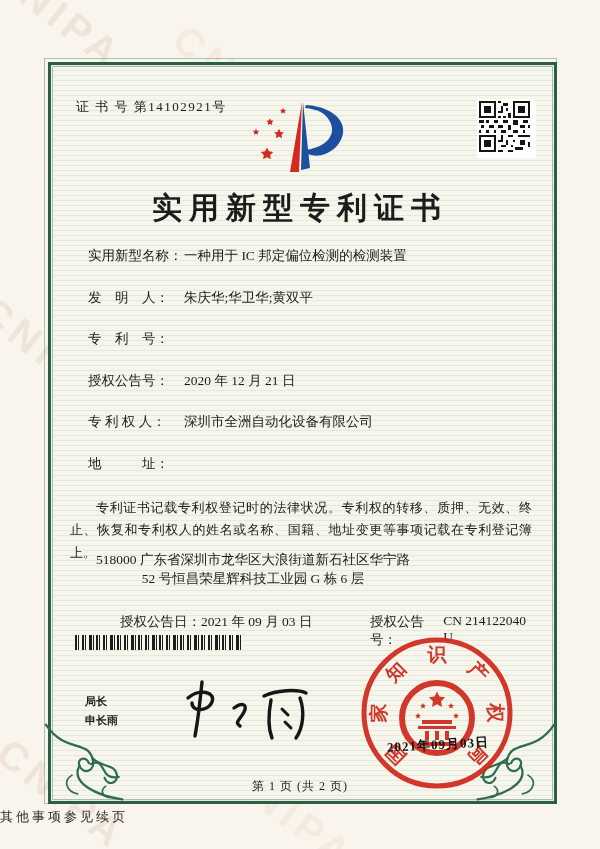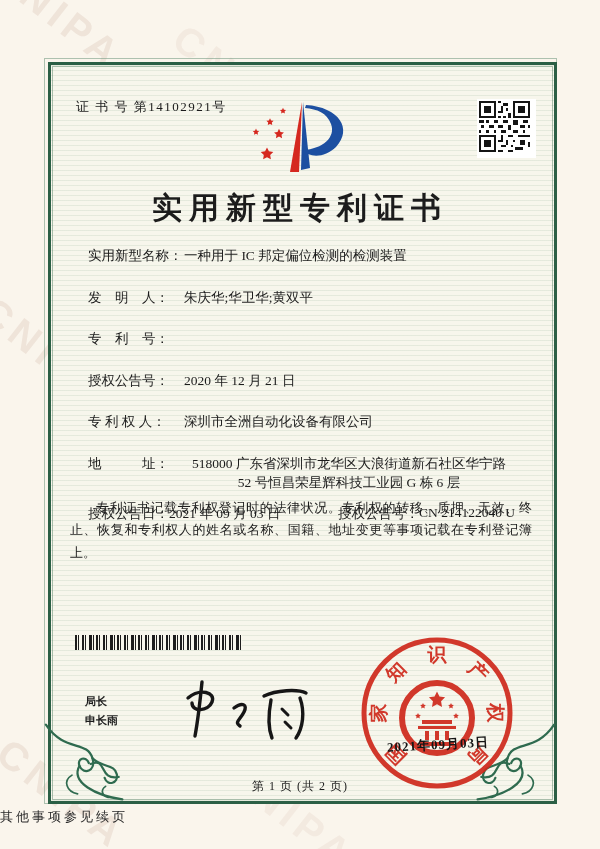--- a/index.html
+++ b/index.html
@@ -45,22 +45,22 @@
   .logo{position:absolute;left:243px;top:96px;z-index:4;}
   .title{
     position:absolute;left:0;top:188px;width:600px;z-index:4;
     text-align:center;font-size:30px;font-weight:bold;letter-spacing:7px;
   }
   
   .rows{position:absolute;left:88px;top:246px;width:442px;z-index:4;font-size:13.5px;}
   .row{display:flex;margin-bottom:22px;line-height:1.45;}
   .row .lbl{flex:0 0 96px;white-space:nowrap;}
   .row .val{flex:1;}
-  .row.addr{margin-bottom:12px;}
-  .row-grant{display:flex;}
+  .row.addr{margin-bottom:24px;flex-direction:column;}
+  .row-grant{display:flex;margin-left:32px;}
   .grant-left{display:flex;flex:0 0 250px;}
   .grant-right{display:flex;}
   
   .body-text{
     position:absolute;left:70px;top:497px;width:462px;z-index:4;
     font-size:13px;line-height:1.72;text-align:justify;
   }
   .body-text p{margin:0;text-indent:2em;}
   
   .barcode{

